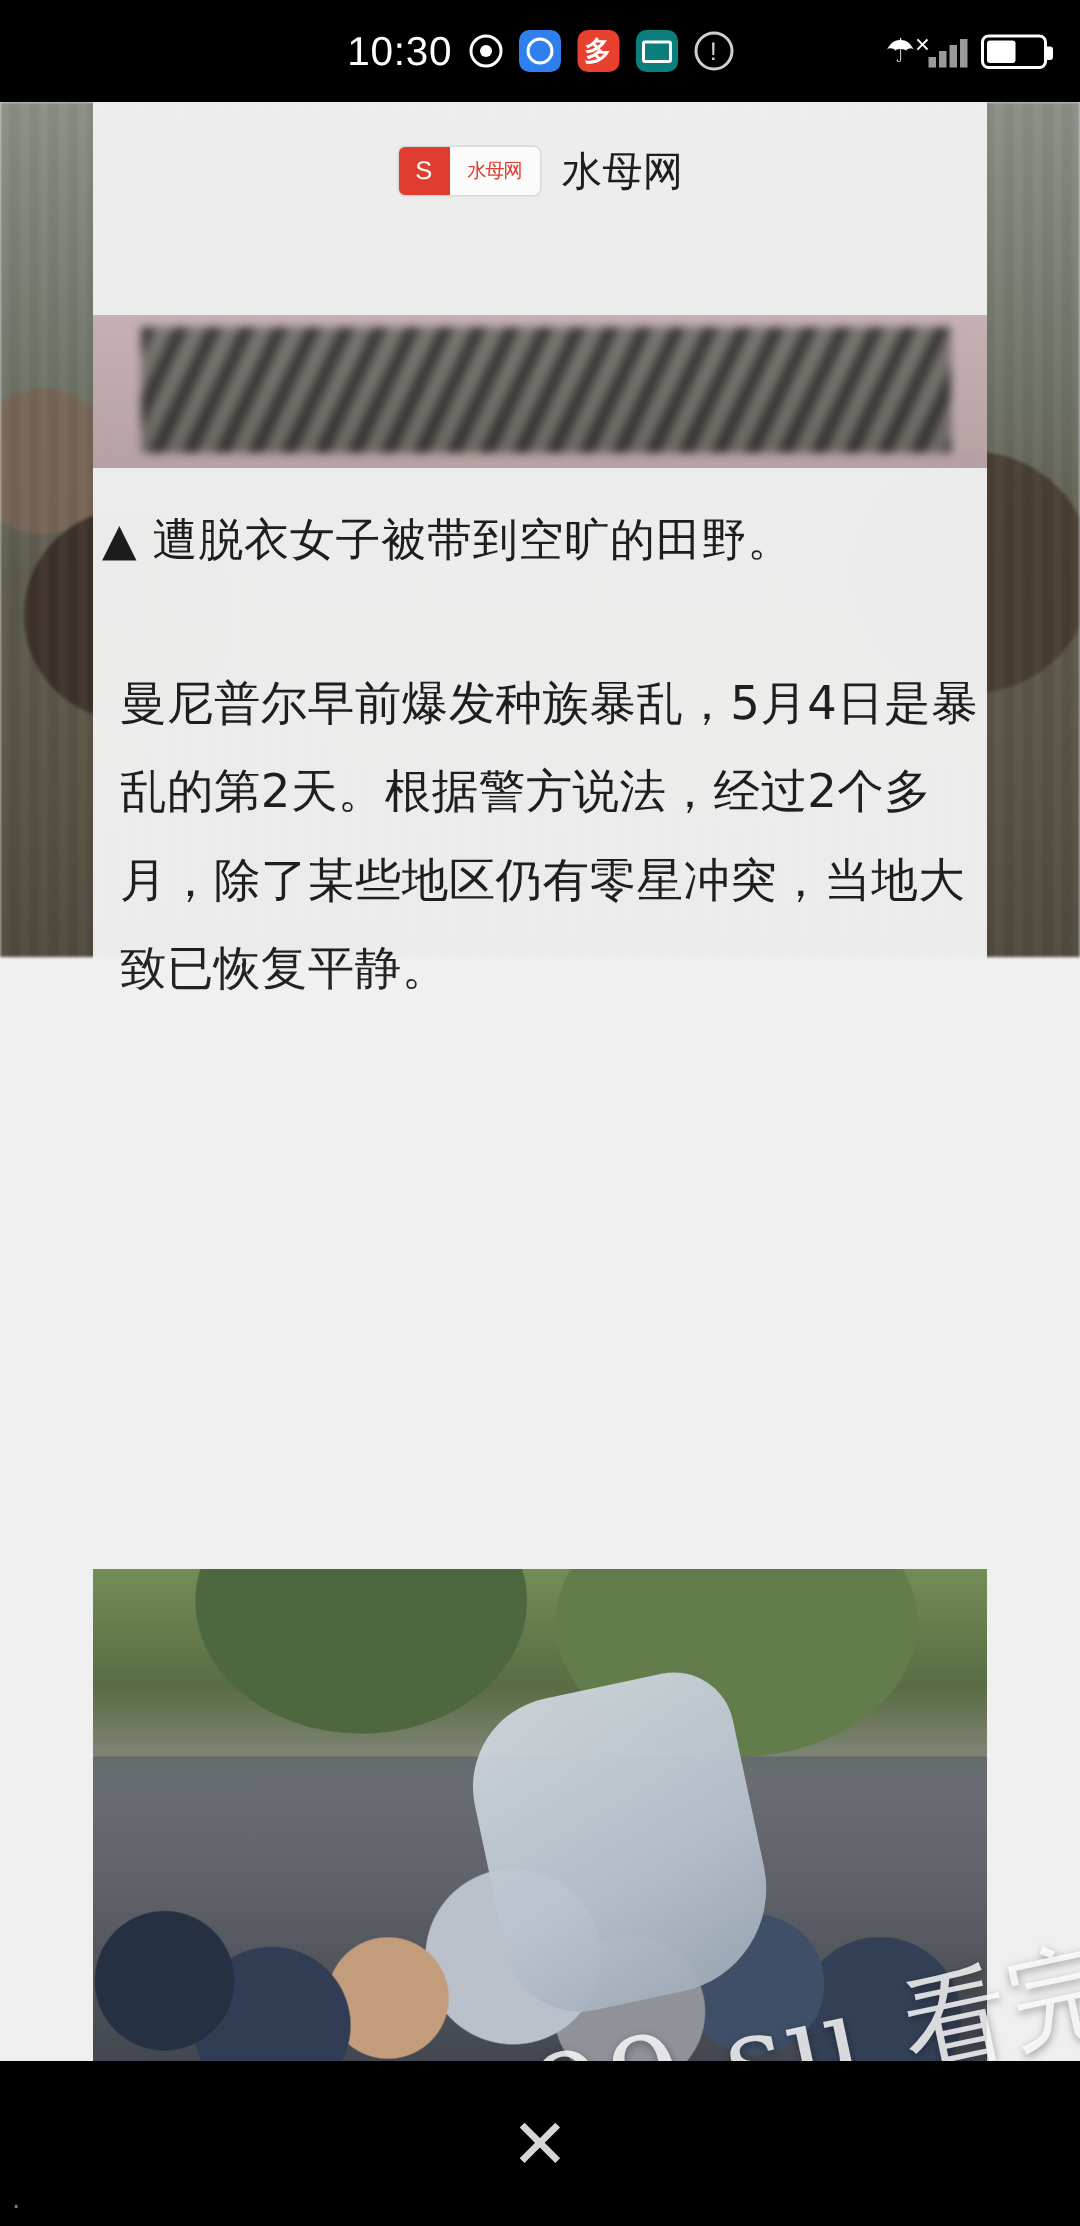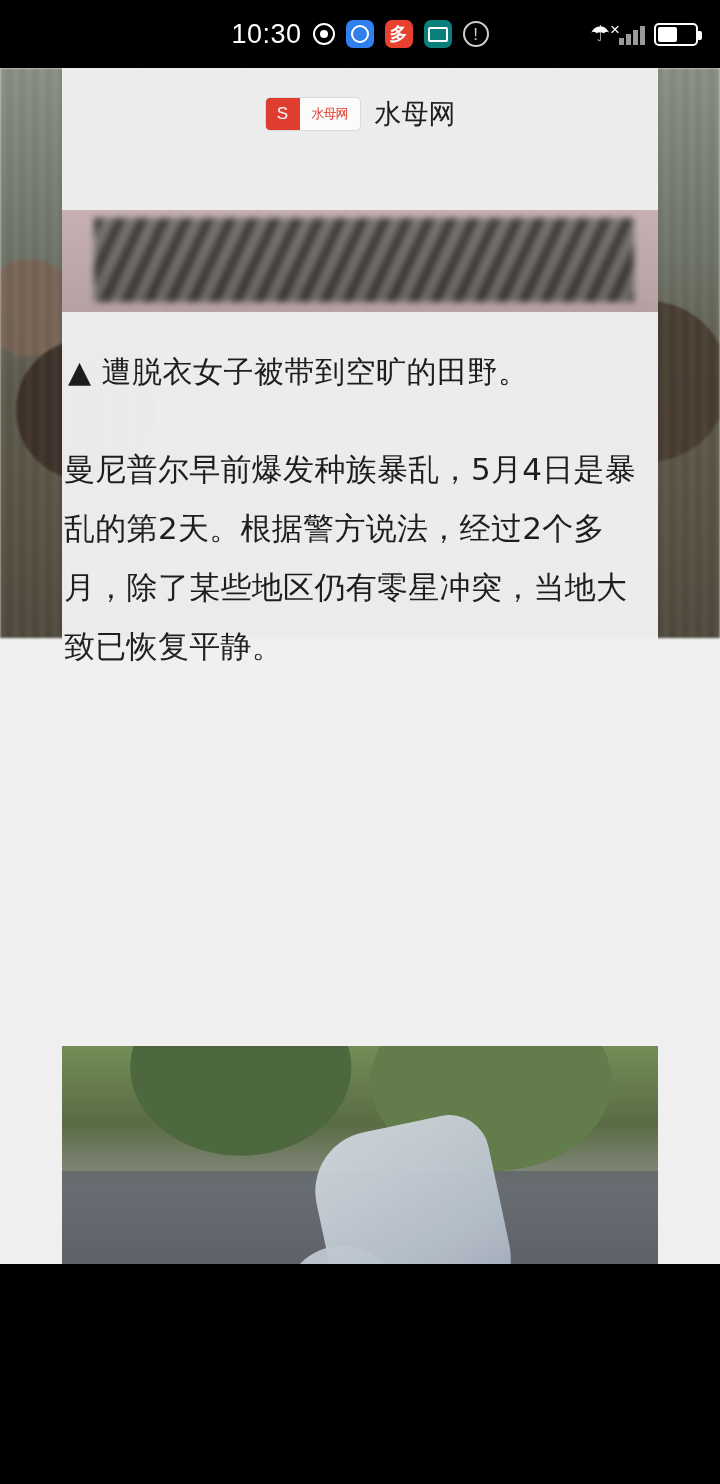--- a/index.html
+++ b/index.html
@@ -6,21 +6,21 @@
   html, body {
     width: 720px;
     height: 1484px;
     background: #000;
     font-family: "Liberation Sans", sans-serif;
     overflow: hidden;
   }
   .phone {
     position: relative;
     width: 720px;
-    height: 1264px;
+    height: 1484px;
     background: #000;
     overflow: hidden;
   }
 
   
   .statusbar {
     position: relative;
     height: 68px;
     background: #000;
     display: flex;
@@ -262,27 +262,26 @@
   }
 
   .caption {
     position: absolute;
     left: 0;
     width: 596px;
     font-size: 30px;
     color: #1c1c1c;
     font-family: "DejaVu Sans", "Liberation Sans", sans-serif;
     letter-spacing: 0.5px;
-    margin-top: 12px;
   }
   .caption-1 { top: 272px; padding: 0 6px 0 6px; }
 
   .para {
     position: absolute;
-    left: 0;
+    left: 16px;
     width: 596px;
     padding: 0 2px;
     font-size: 31px;
     line-height: 59px;
     color: #1d1d1d;
     font-family: "DejaVu Sans", "Liberation Sans", sans-serif;
     letter-spacing: 0.3px;
   }
   .para-1 { top: 372px; }
   .para-2 { top: 645px; }

